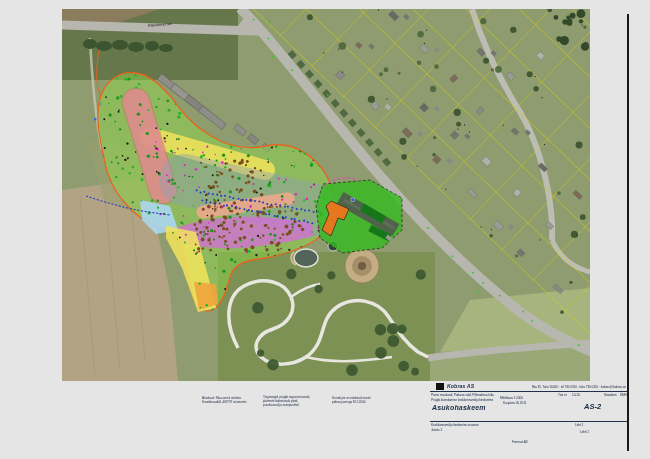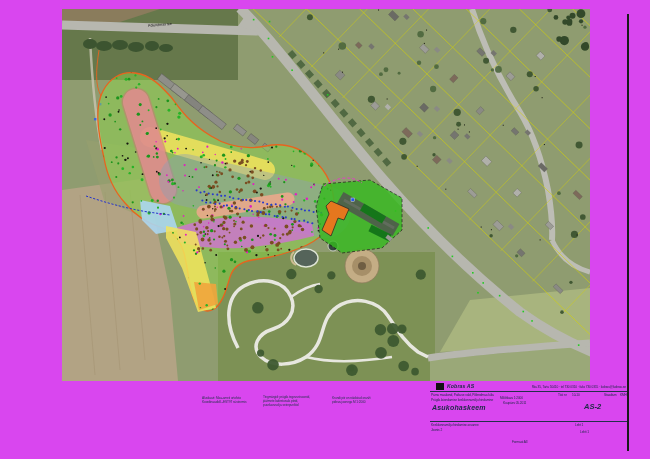--- a/index.html
+++ b/index.html
@@ -1,16 +1,16 @@
 <!DOCTYPE html>
 <html style="--ink: #1c2b45; --site-outline: #e8641e; --zone-green: #8ede46; --zone-pink: #e29090; --pink-edge: #c97676; --zone-yellow: #f2e45c; --zone-gray: #8ea0b4; --zone-salmon: #f0a98c; --zone-magenta: #d869df; --zone-lightblue: #abd6ef; --zone-orange: #f0a53c; --facility-green: #35bb1e; --facility-dark-green: #15761a; --building-orange: #e5771e; --parcel-yellow: #d6d400; --road-gray: #b7b7af; --path-white: #e7e7df; --water: #55645a; --dot-green: #1d941d; --dot-green2: #27b327; --dot-bright-green: #22cc22; --dot-brown: #7a4e22; --dot-blue: #2a3acc; --dot-magenta: #e020c0; --dot-black: #15150f;"><head>
 <meta charset="utf-8">
 <style>
   html,body{margin:0;padding:0;background:#fff;}
-  .sheet{position:relative;width:650px;height:459px;background:#d946ef;overflow:hidden;
+  .sheet{position:relative;width:650px;height:459px;background:#e5e5e5;overflow:hidden;
          font-family:"Liberation Sans",sans-serif;}
   svg{position:absolute;left:0;top:0;}
   .abs{position:absolute;color:var(--ink,#1c2b45);}
   .t3{font-size:3.2px;line-height:1.25;letter-spacing:-.1px;}
   .t3b{font-size:3.2px;line-height:1.3;letter-spacing:-.1px;color:#2a3550;}
   .t5{font-size:5.2px;font-weight:bold;letter-spacing:.1px;}
   .big{font-size:7px;font-style:italic;font-weight:bold;letter-spacing:.2px;}
   .bignum{font-size:7.5px;font-style:italic;font-weight:bold;}
   .rule{position:absolute;left:430px;width:198px;height:1.4px;background:#22304a;}
   .vline{position:absolute;background:#1a1a1a;}

